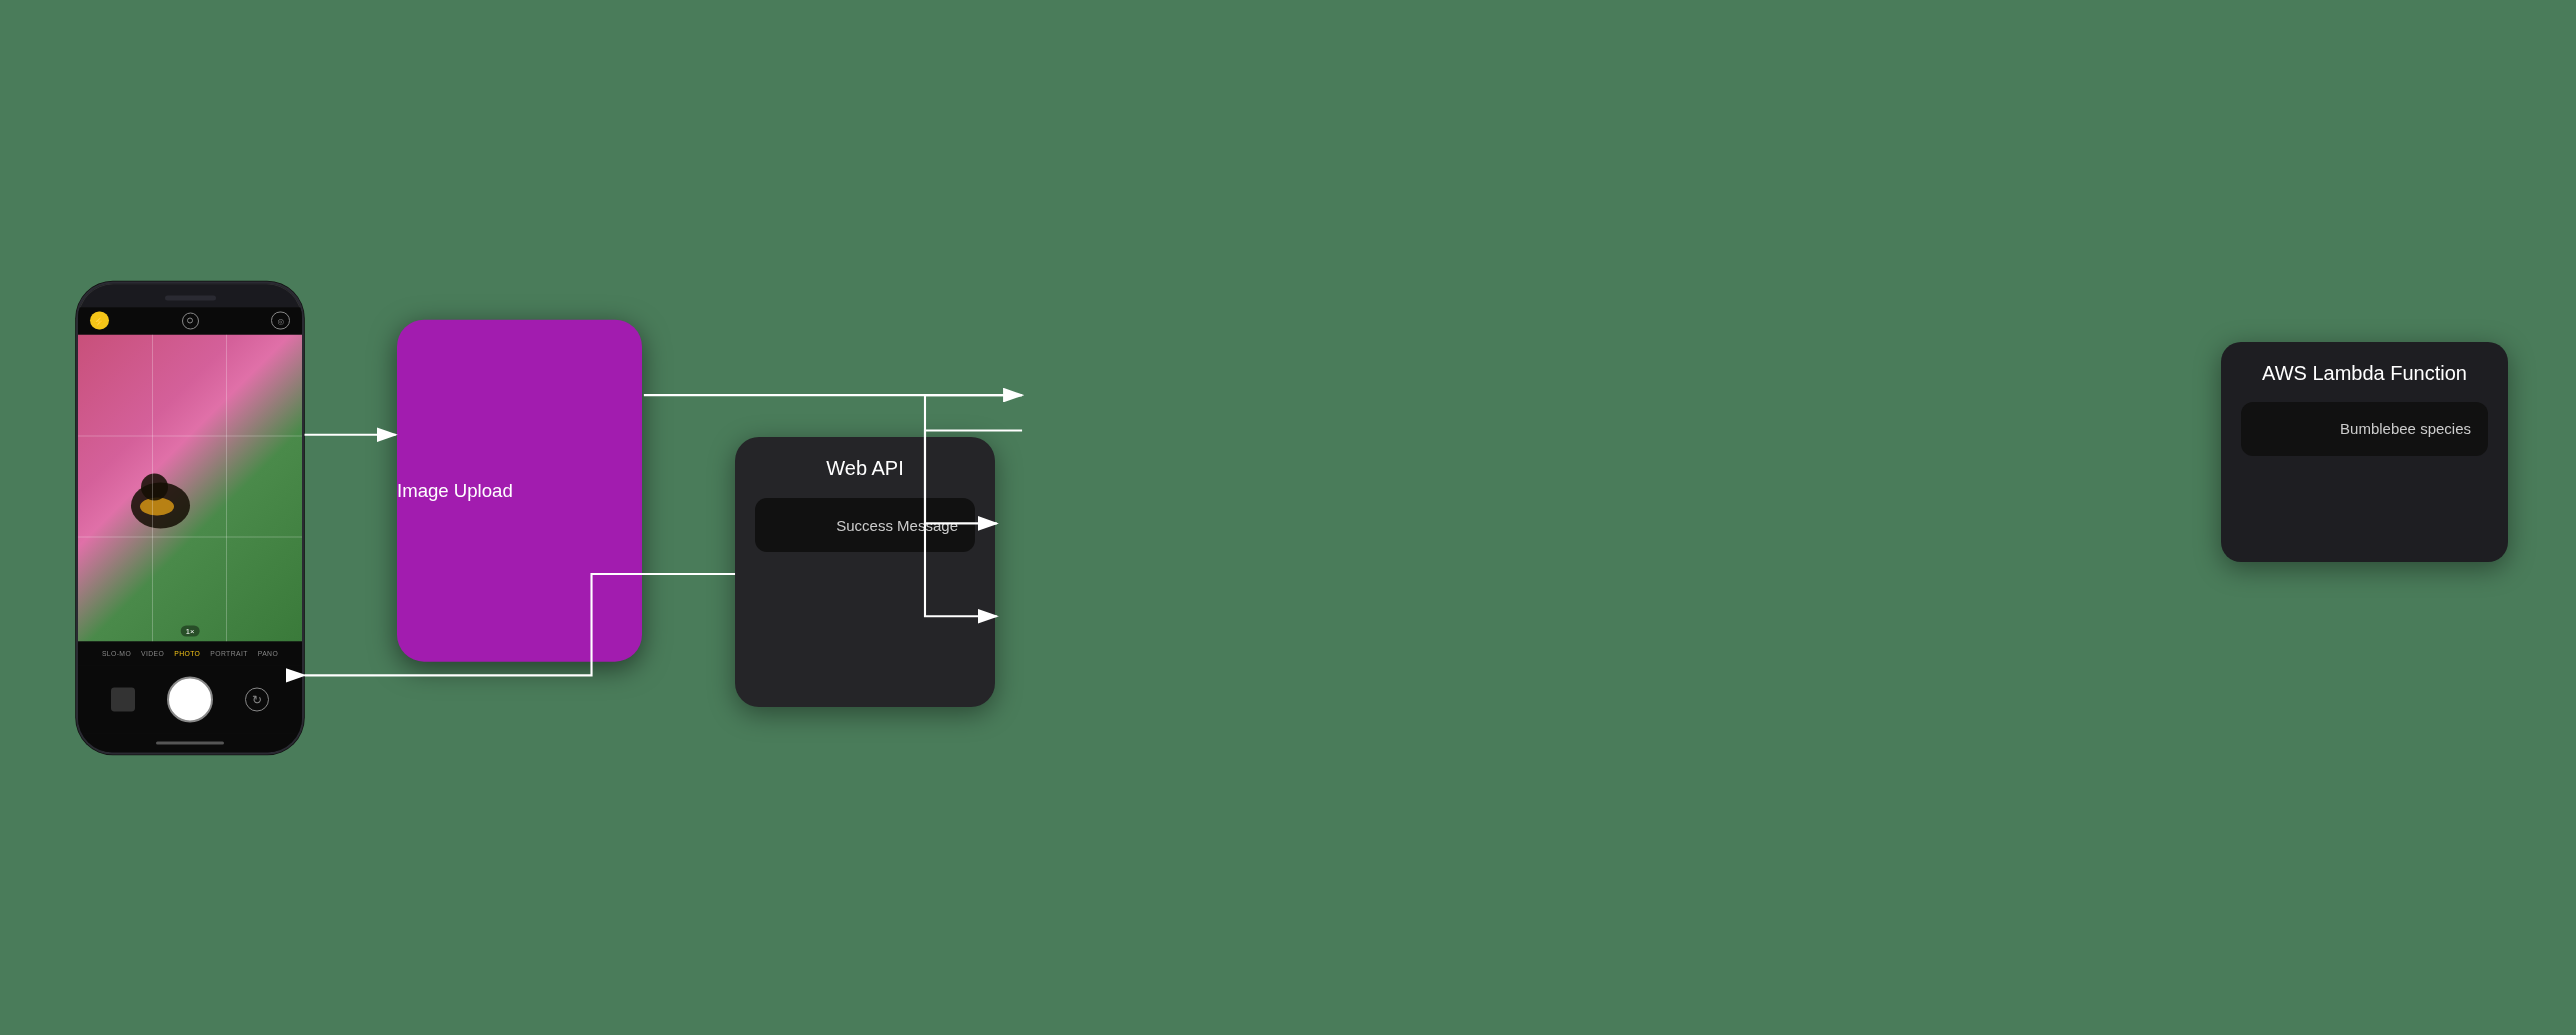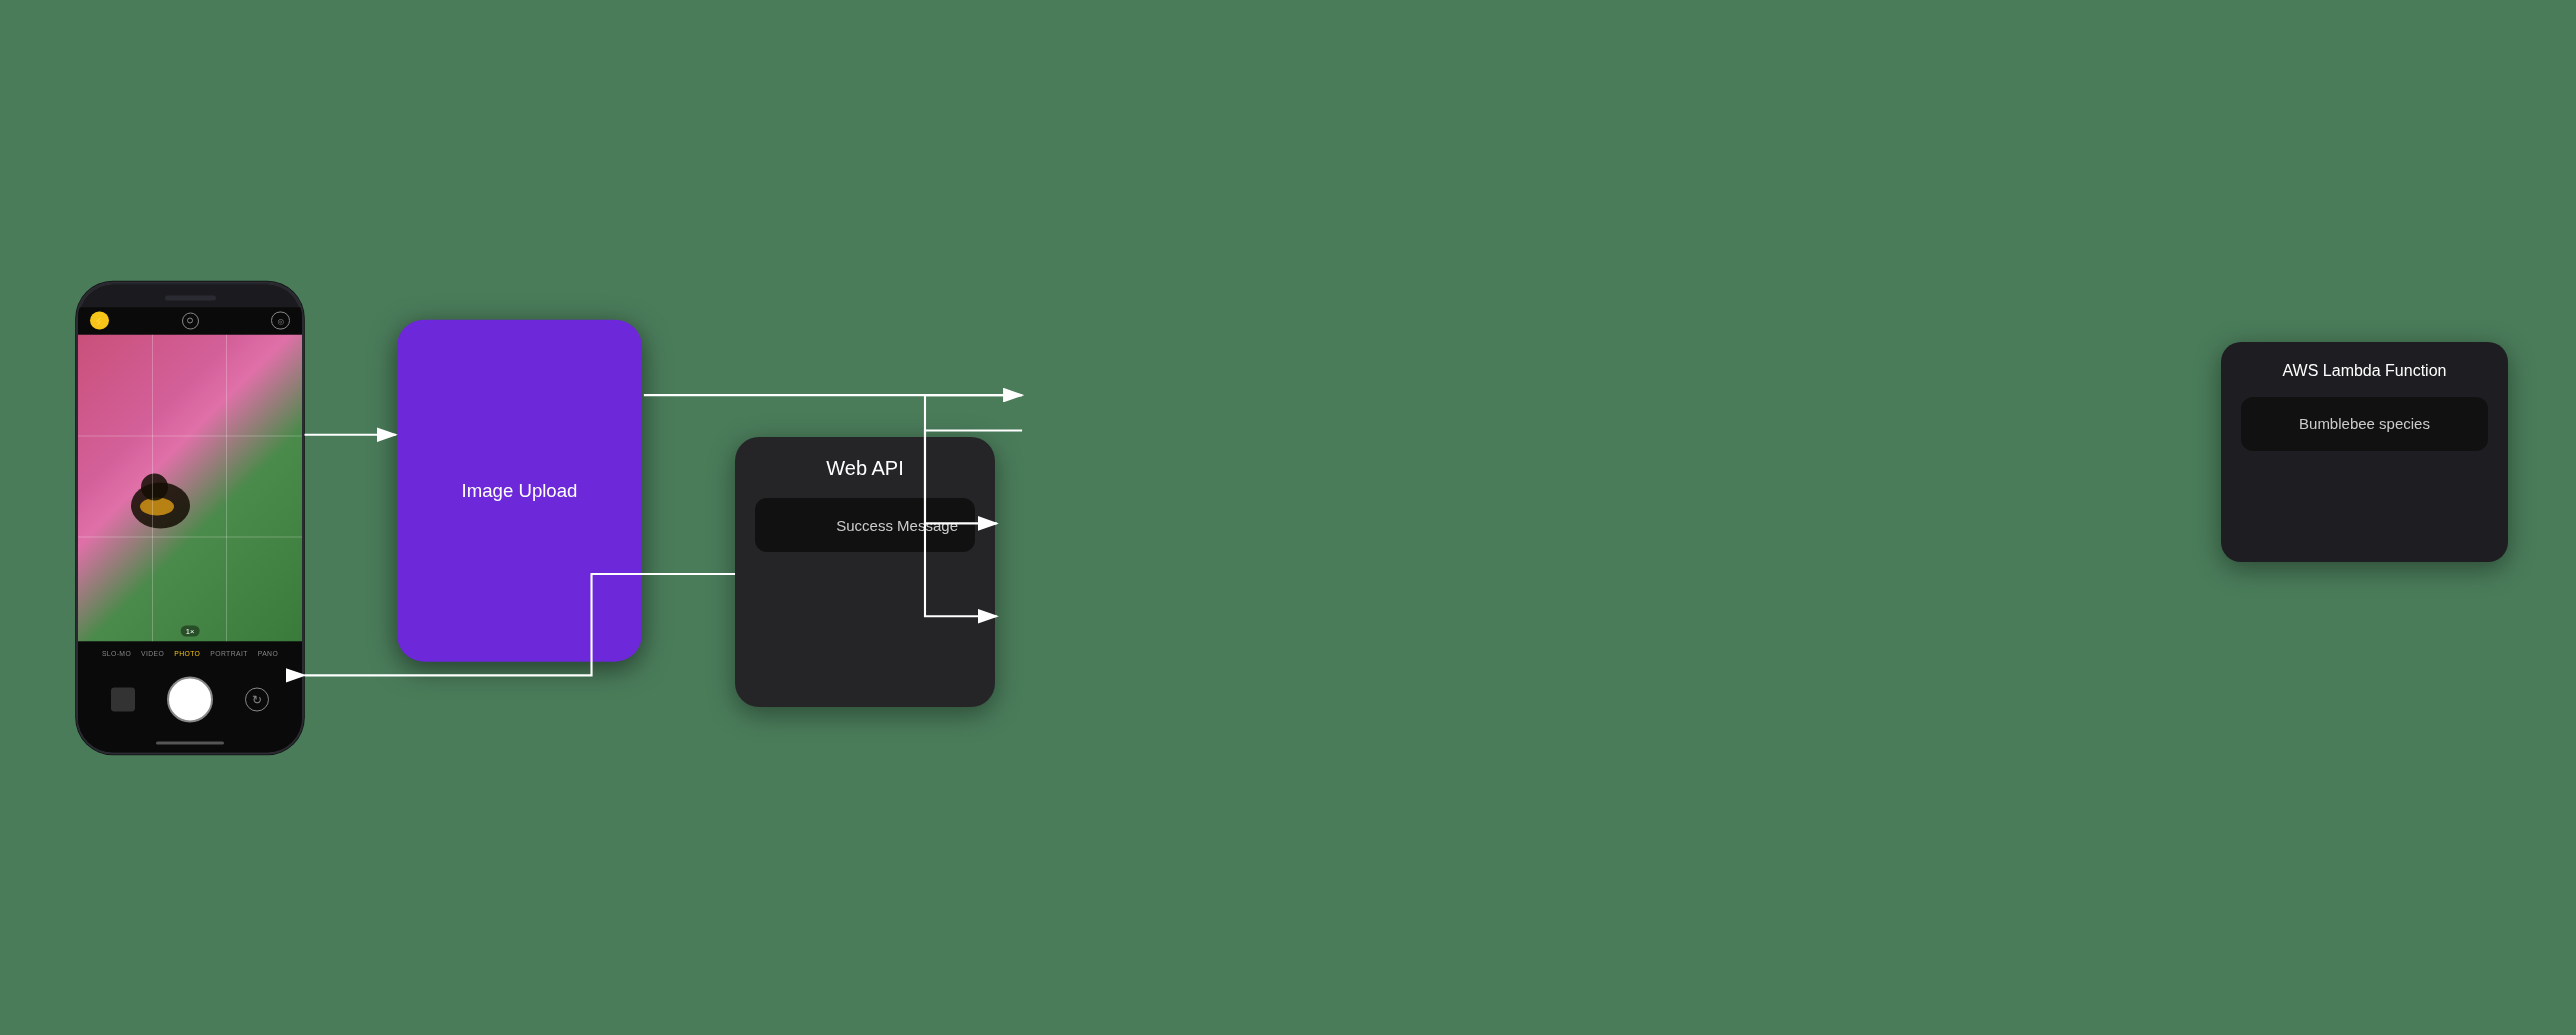--- a/index.html
+++ b/index.html
@@ -228,25 +228,25 @@
     }
 
     
     .image-upload-box {
       position: absolute;
       left: 397px;
       top: 50%;
       transform: translateY(-58%);
       width: 245px;
       height: 342px;
-      background: #6d28d9;
+      background: #a21caf;
       border-radius: 27px;
       display: flex;
       align-items: center;
-      justify-content: center;
+      justify-content: flex-start;
       box-shadow: 0 6.8px 27px rgba(0,0,0,0.5);
     }
 
     .image-upload-label {
       color: #fff;
       font-size: 18.6px;
       font-weight: 500;
       text-align: center;
     }
 
@@ -291,33 +291,33 @@
       width: 287px;
       height: 220px;
       background: #1e1e22;
       border-radius: 20px;
       padding: 20px;
       box-shadow: 0 6.8px 27px rgba(0,0,0,0.4);
     }
 
     .aws-title {
       color: #fff;
-      font-size: 16px;
+      font-size: 20px;
       font-weight: 500;
       text-align: center;
       margin-bottom: 17px;
     }
 
     .bee-species-box {
       background: #111;
       border-radius: 12px;
       padding: 18.6px 17px;
       color: #ccc;
       font-size: 15px;
-      text-align: center;
+      text-align: right;
     }
 
     
     svg.arrows {
       position: absolute;
       top: 0;
       left: 0;
       width: 100%;
       height: 100%;
       pointer-events: none;

